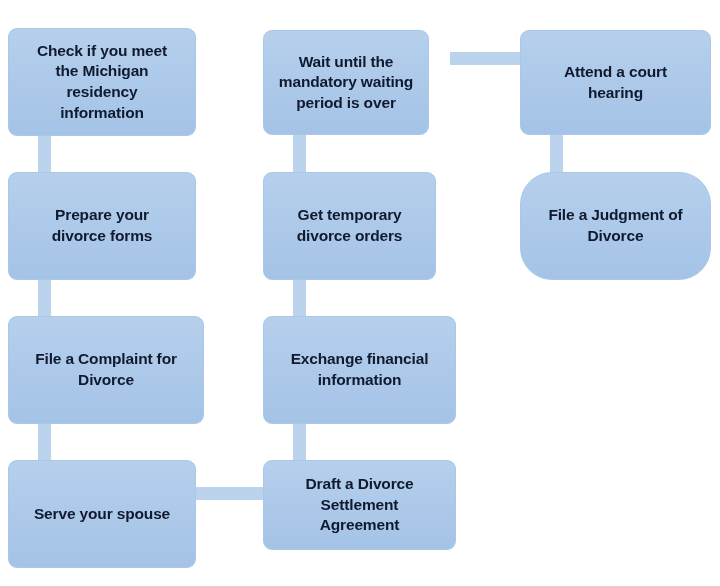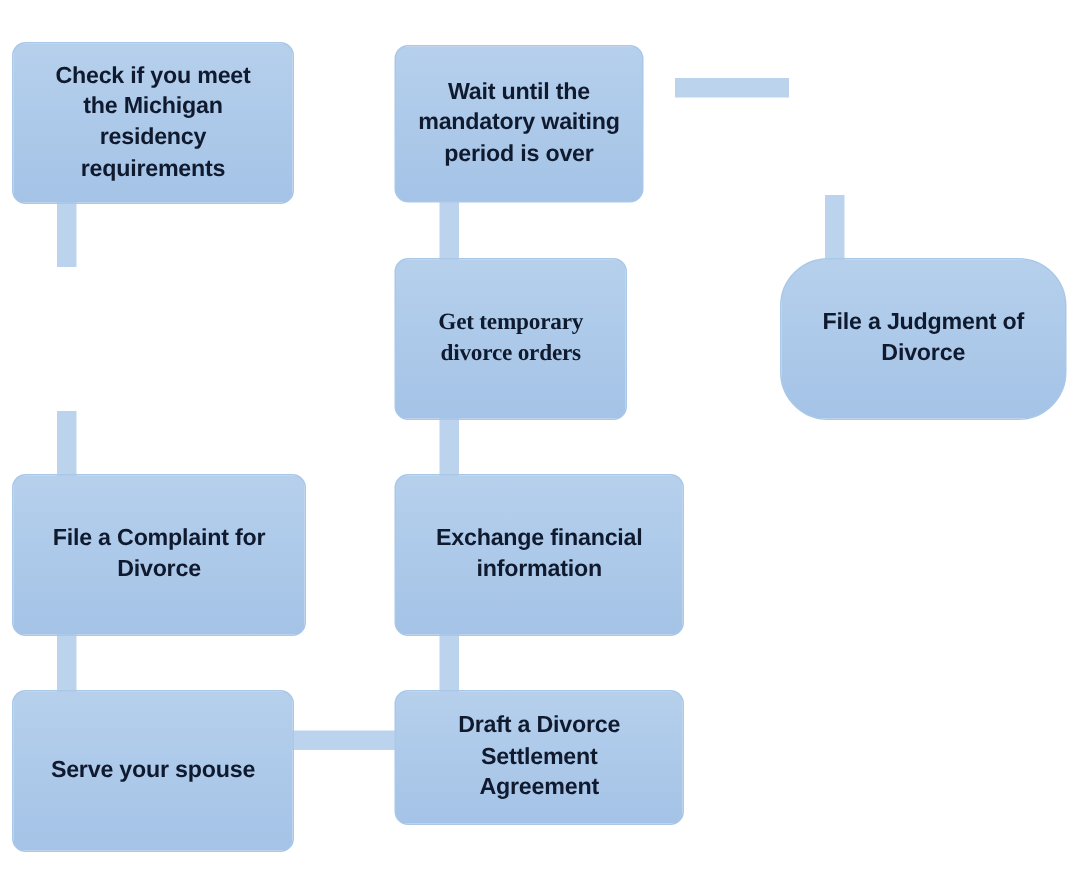--- a/index.html
+++ b/index.html
@@ -66,47 +66,55 @@
   <div class="connector v" style="left: 293px; top: 418px; width: 13px; height: 48px;"></div>
   <div class="connector v" style="left: 293px; top: 274px; width: 13px; height: 48px;"></div>
   <div class="connector v" style="left: 293px; top: 130px; width: 13px; height: 48px;"></div>
   <div class="connector h" style="left: 450px; top: 52px; width: 76px; height: 13px;"></div>
   <div class="connector v" style="left: 550px; top: 130px; width: 13px; height: 48px;"></div>
 
   <div class="node" style="left: 8px; top: 28px; width: 188px; height: 108px;">
     <span class="node-label">Check if you meet
 the Michigan
 residency
-requirements</span>
+information</span>
+  </div>
+  <div class="node" style="left: 8px; top: 172px; width: 188px; height: 108px;">
+    <span class="node-label">Prepare your
+divorce forms</span>
   </div>
   <div class="node" style="left: 8px; top: 316px; width: 196px; height: 108px;">
     <span class="node-label">File a Complaint for
 Divorce</span>
   </div>
   <div class="node" style="left: 8px; top: 460px; width: 188px; height: 108px; text-align: center;">
     <span class="node-label">Serve your spouse</span>
   </div>
 
   <div class="node" style="left: 263px; top: 30px; width: 166px; height: 105px;">
     <span class="node-label">Wait until the
 mandatory waiting
 period is over</span>
   </div>
-  <div class="node" style="left: 263px; top: 172px; width: 155px; height: 108px; font-family: Liberation Serif, serif;">
+  <div class="node" style="left: 263px; top: 172px; width: 173px; height: 108px;">
     <span class="node-label">Get temporary
 divorce orders</span>
   </div>
   <div class="node" style="left: 263px; top: 316px; width: 193px; height: 108px;">
     <span class="node-label">Exchange financial
 information</span>
   </div>
   <div class="node" style="left: 263px; top: 460px; width: 193px; height: 90px;">
     <span class="node-label">Draft a Divorce
 Settlement
 Agreement</span>
   </div>
 
+  <div class="node" style="left: 520px; top: 30px; width: 191px; height: 105px;">
+    <span class="node-label">Attend a court
+hearing</span>
+  </div>
   <div class="node" style="left: 520px; top: 172px; width: 191px; height: 108px; border-radius: 32px;">
     <span class="node-label">File a Judgment of
 Divorce</span>
   </div>
 
 </div>
 
 </body></html>

